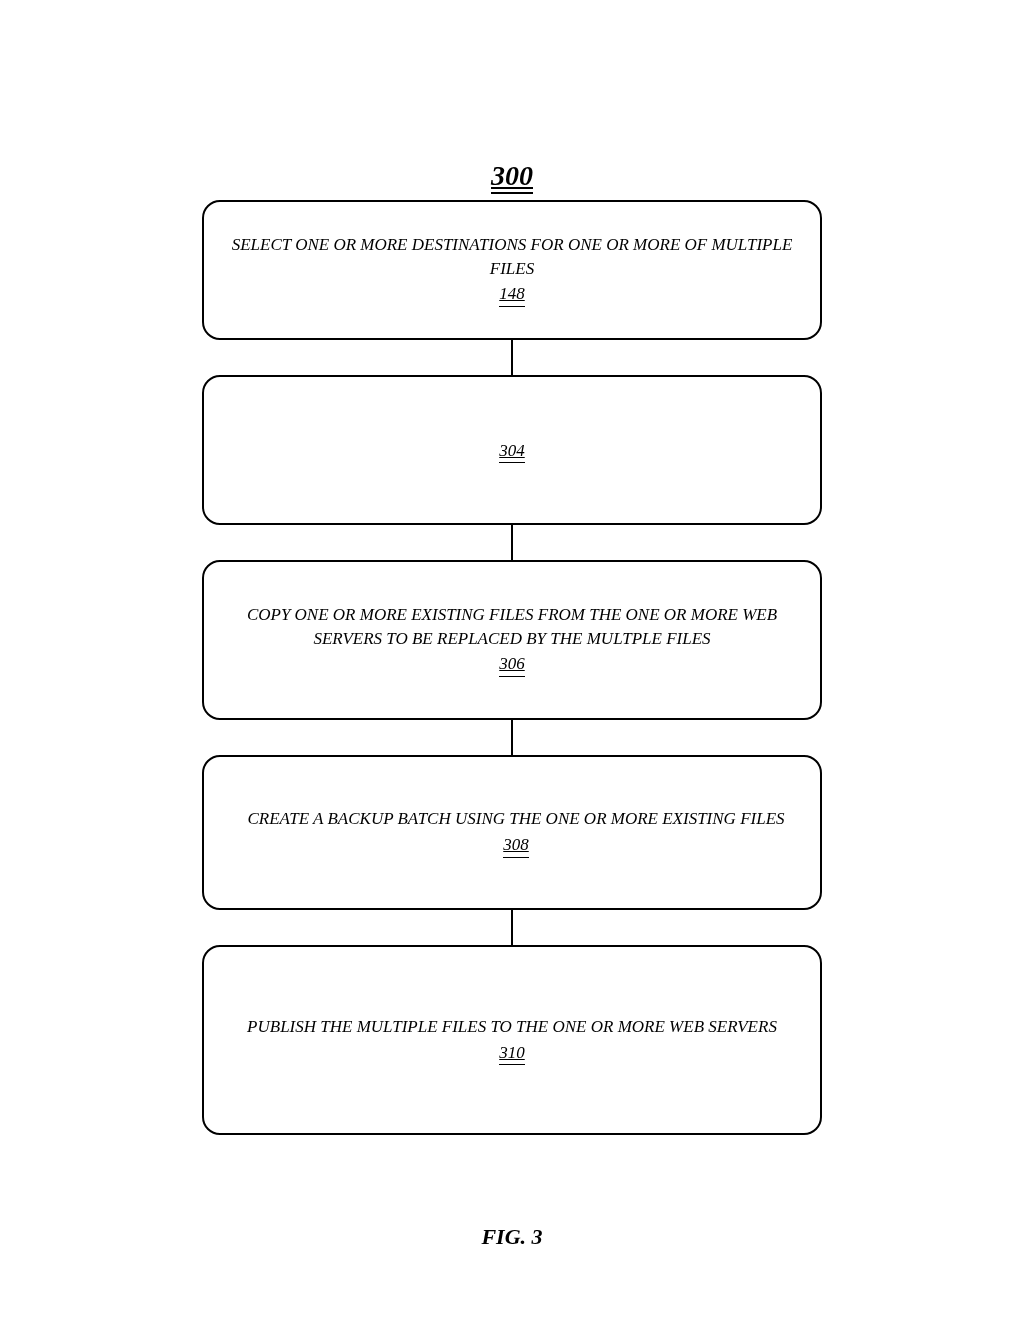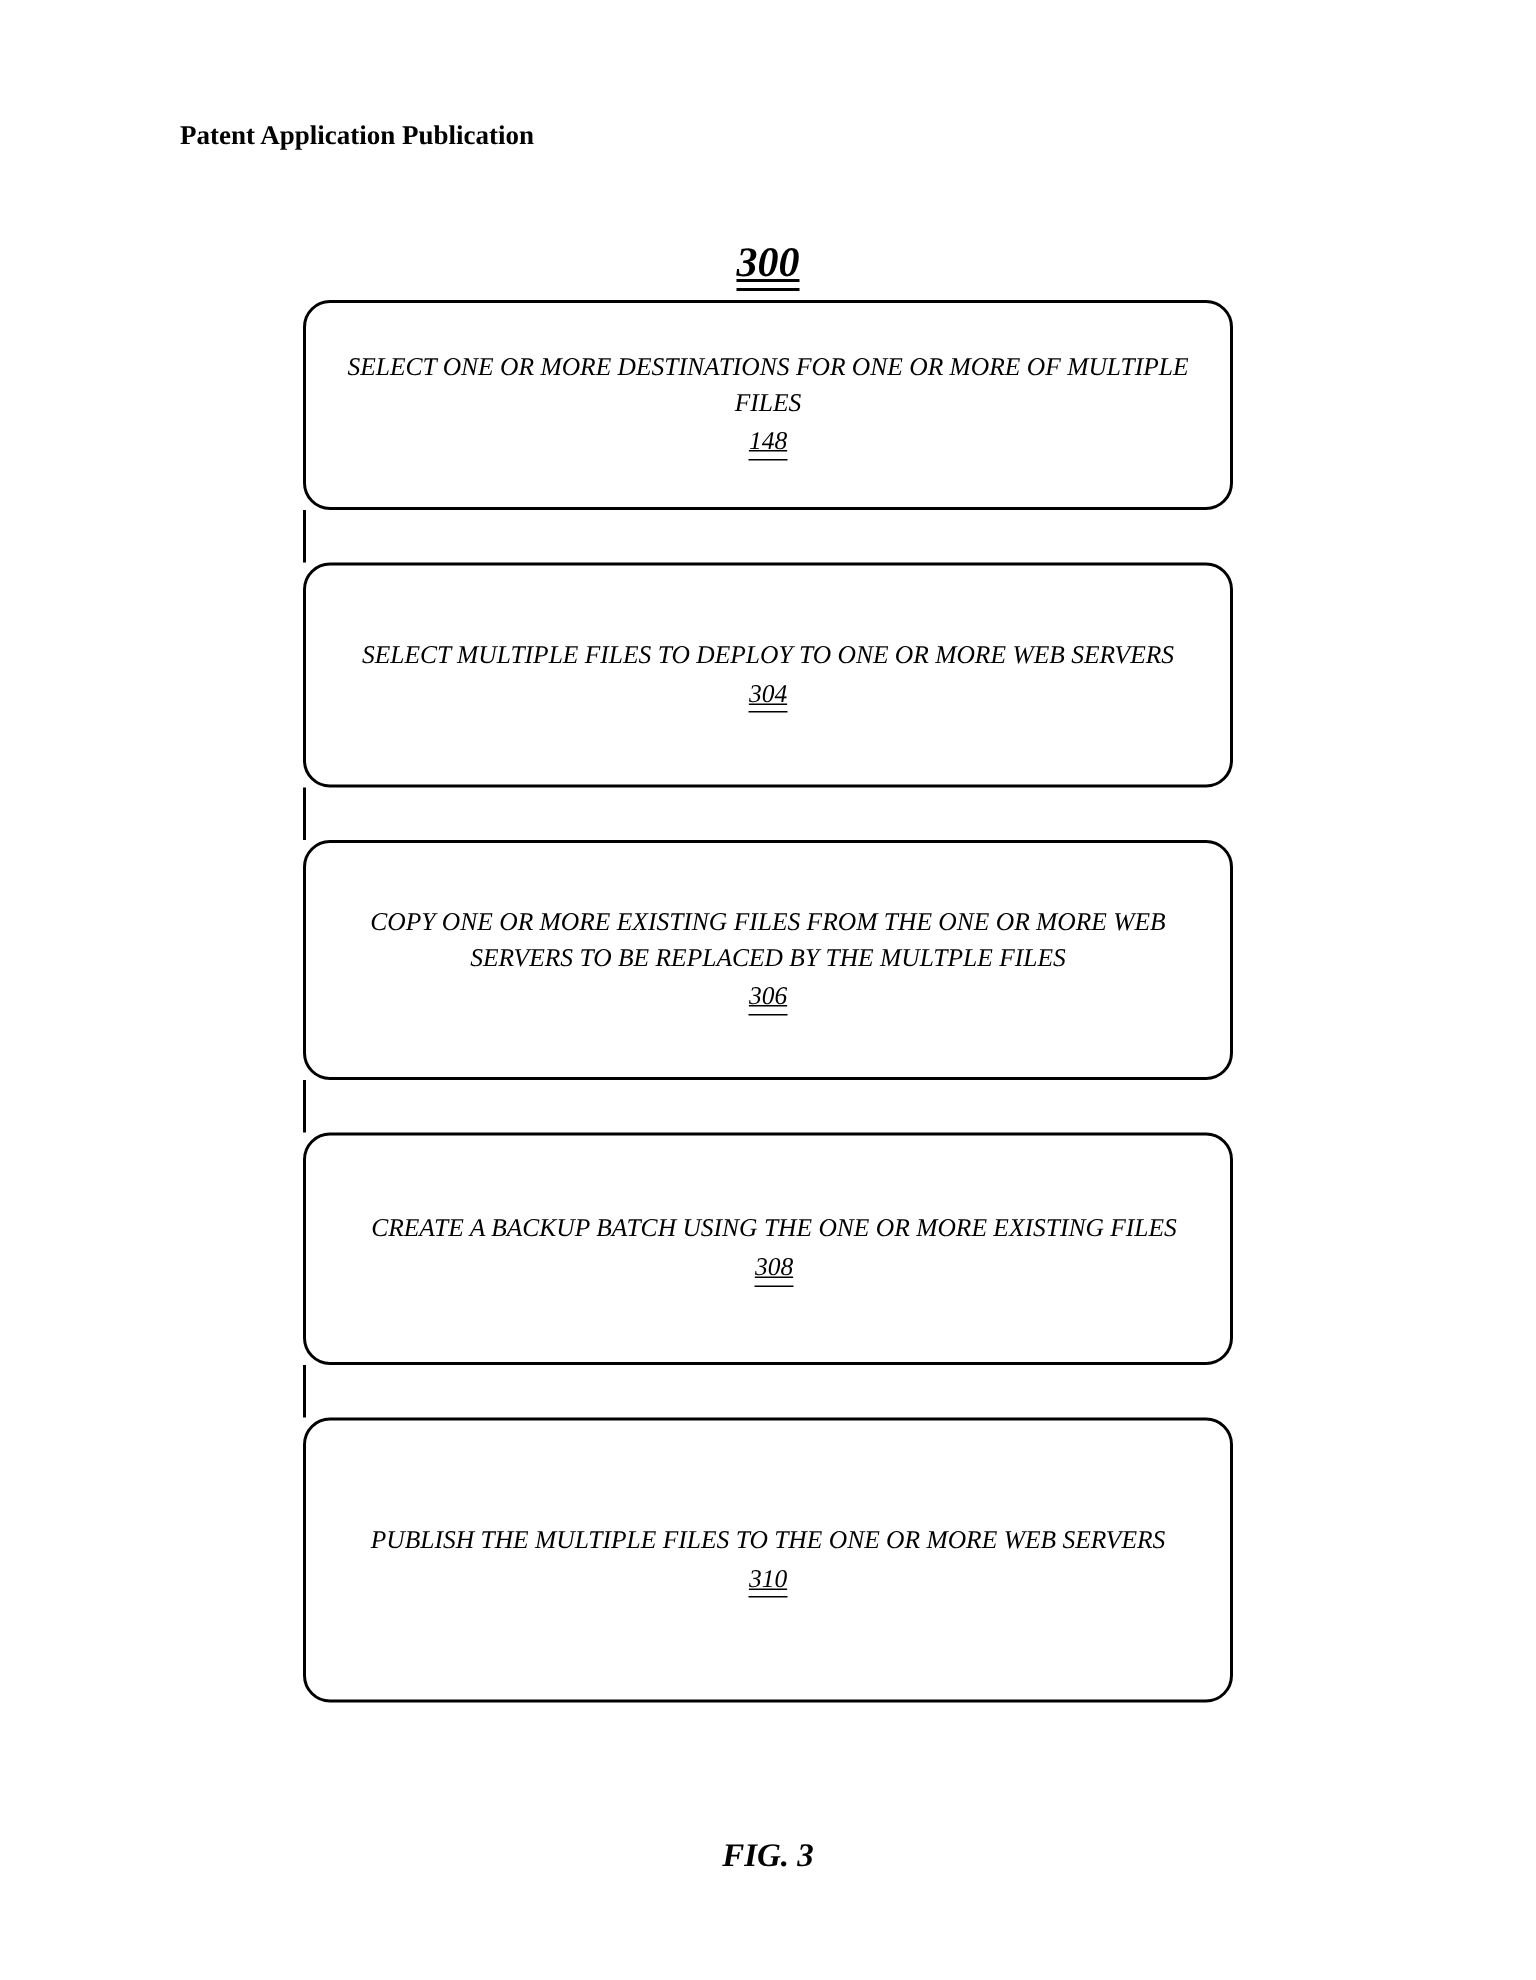--- a/index.html
+++ b/index.html
@@ -48,20 +48,21 @@
       border-bottom: 2px solid black;
     }
     .flowchart {
       position: absolute;
       top: 200px;
       left: 50%;
       transform: translateX(-50%);
       width: 620px;
       display: flex;
       flex-direction: column;
+      align-items: center;
     }
     .flow-box {
       width: 620px;
       border: 2px solid black;
       border-radius: 18px;
       padding: 30px 20px;
       text-align: center;
       font-style: italic;
       font-size: 17px;
       line-height: 1.4;
@@ -108,33 +109,31 @@
       transform: translateX(-50%);
       font-size: 22px;
       font-weight: bold;
       font-style: italic;
     }
   </style>
 </head>
 <body>
 
 <div class="header">
-  <div class="header-left">Patent Application Publication</div>
 </div>
 
 <div class="figure-number">300</div>
 
 <div class="flowchart">
   <div class="flow-box flow-box-302">
     <div class="flow-text">SELECT ONE OR MORE DESTINATIONS FOR ONE OR MORE OF MULTIPLE FILES</div>
     <div class="ref-num">148</div>
   </div>
   <div class="connector"></div>
   <div class="flow-box flow-box-304">
-    <div class="flow-text">SELECT MULTIPLE FILES TO DEPLOY TO ONE OR MORE WEB SERVERS</div>
     <div class="ref-num">304</div>
   </div>
   <div class="connector"></div>
   <div class="flow-box flow-box-306">
     <div class="flow-text">COPY ONE OR MORE EXISTING FILES FROM THE ONE OR MORE WEB SERVERS TO BE REPLACED BY THE MULTPLE FILES</div>
     <div class="ref-num">306</div>
   </div>
   <div class="connector"></div>
   <div class="flow-box flow-box-308">
     <div class="flow-text">CREATE A BACKUP BATCH USING THE ONE OR MORE EXISTING FILES</div>

